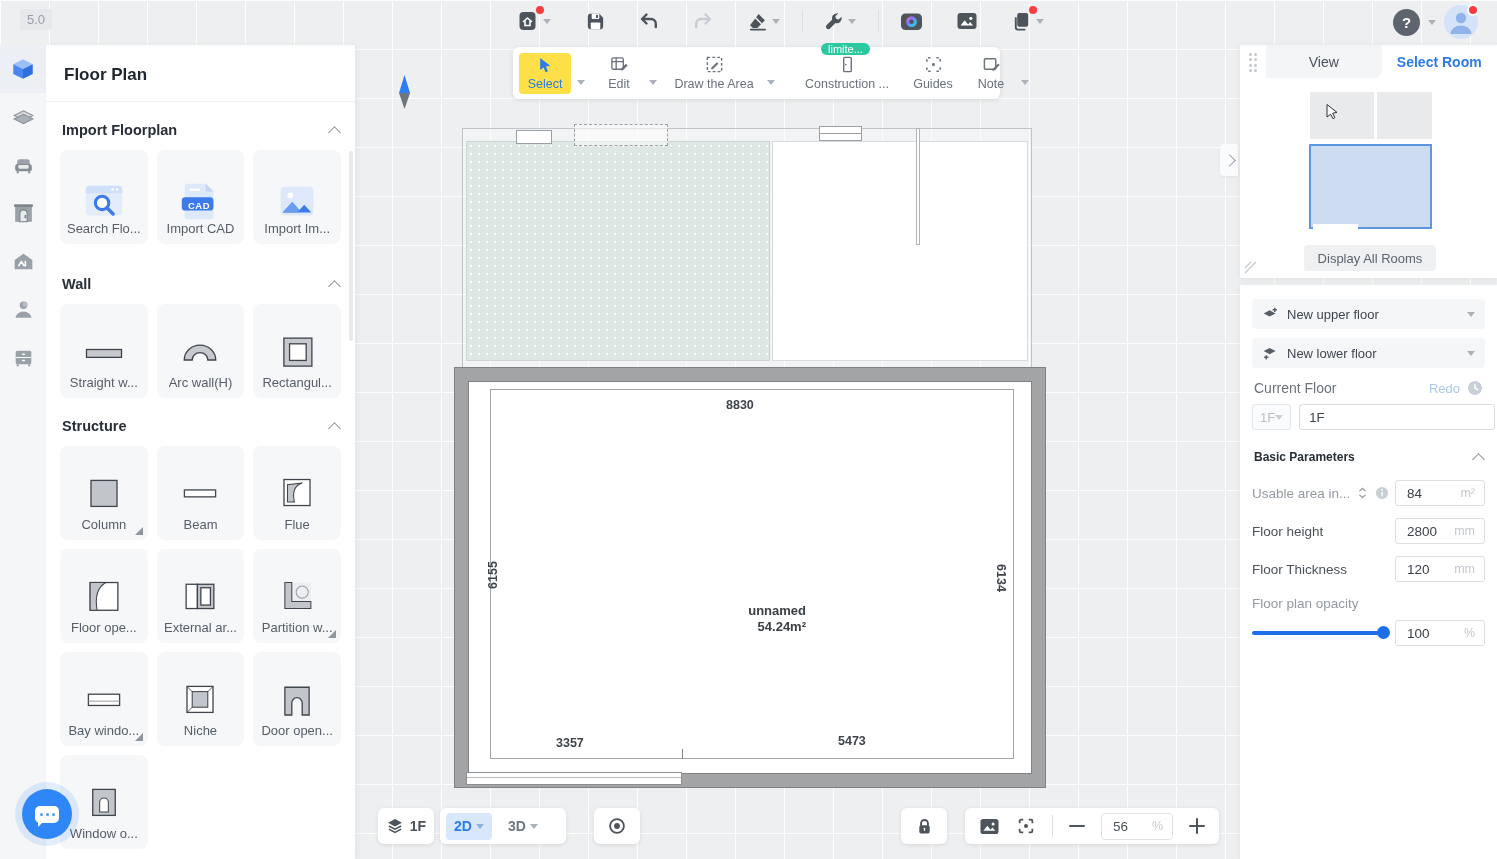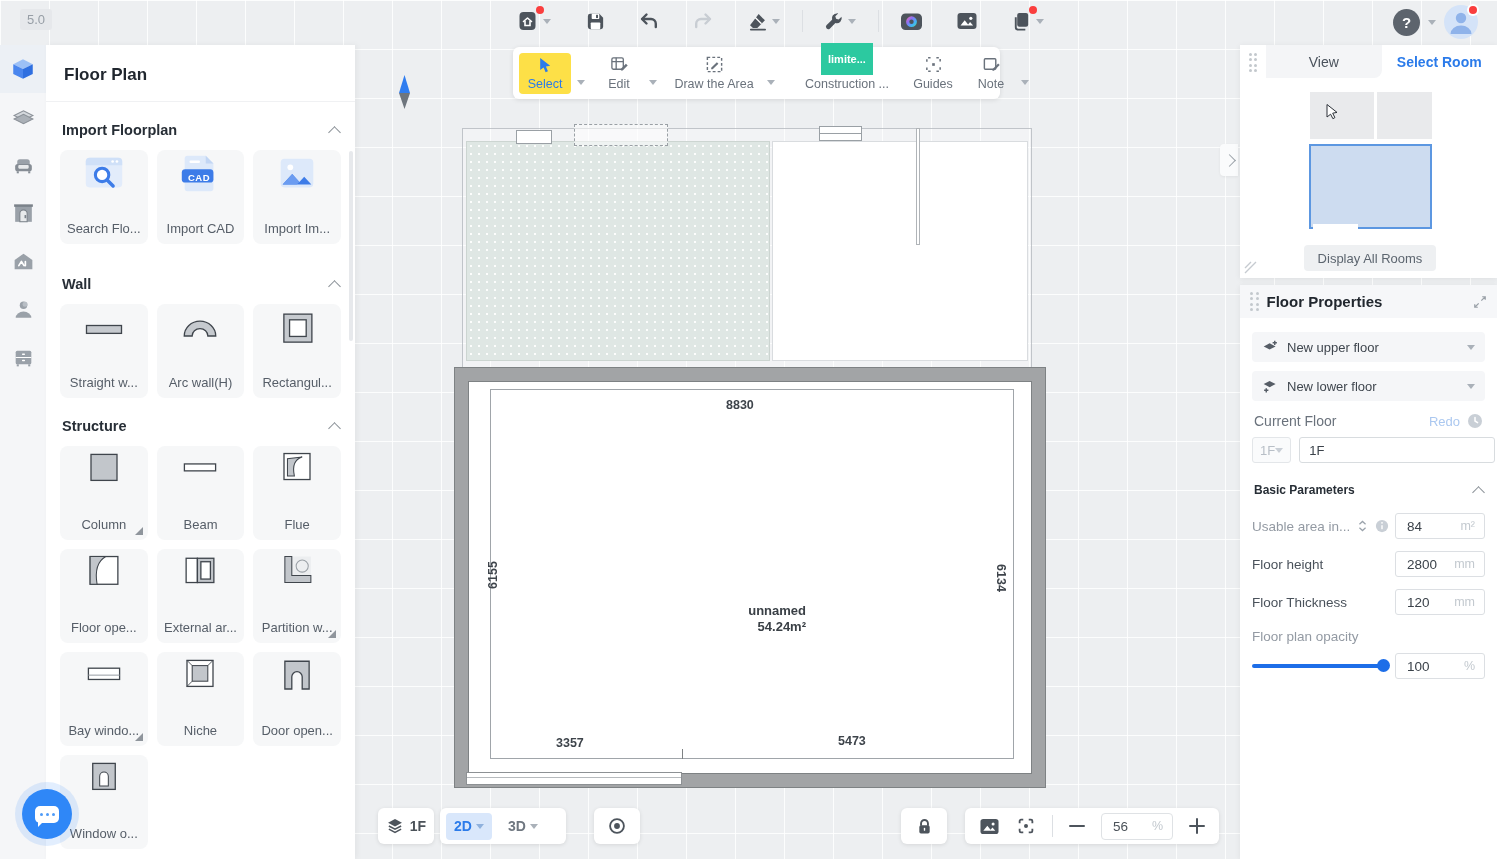--- a/index.html
+++ b/index.html
@@ -39,21 +39,21 @@
   #left-panel{left:46px;top:45px;width:309px;height:814px;background:#fff;
     box-shadow:2px 0 6px rgba(0,0,0,.05);overflow:hidden}
   #left-panel-title{font-size:17px;font-weight:bold;color:#20262e;padding:20px 18px 16px;border-bottom:1px solid #f0f1f3}
   .lp-body{padding:4px 14px 0}
   .sec-head{display:flex;align-items:center;justify-content:space-between;margin:16px 2px 12px;cursor:pointer}
   .sec-title{font-size:14.5px;font-weight:bold;color:#272e36}
   .cv{width:8px;height:8px;border-right:1.7px solid #8a9097;border-bottom:1.7px solid #8a9097}
   .cv.up{transform:rotate(-135deg);margin-top:4px}
   .card-grid{display:grid;grid-template-columns:repeat(3,1fr);gap:9px}
   .panel-card{background:#f6f7f8;border-radius:8px;height:94px;position:relative;cursor:pointer;
-    display:flex;align-items:flex-start;justify-content:center}
+    display:flex;align-items:flex-end;justify-content:center}
   .panel-card .icon-wrap{margin-bottom:20px}
   .panel-card .lbl{position:absolute;bottom:8px;left:0;right:0;text-align:center;font-size:13px;color:#565e68;
     white-space:nowrap;overflow:hidden}
   .panel-card.fold::after{content:"";position:absolute;right:5px;bottom:5px;
     border-left:8px solid transparent;border-bottom:8px solid #8f959c}
   #lp-scrollbar{position:absolute;right:2px;top:106px;width:4px;height:190px;background:#e7e9ec;border-radius:2px}
 
   
   #chat-bubble{left:22px;top:789px;width:50px;height:50px;border-radius:50%;background:#2f87f7;cursor:pointer;
     box-shadow:0 0 0 7px rgba(63,142,248,.15);display:flex;align-items:center;justify-content:center;z-index:30}
@@ -65,21 +65,21 @@
 
   
   #draw-toolbar{left:513px;top:47px;width:487px;height:52px;background:#fff;border-radius:6px;
     box-shadow:0 1px 5px rgba(0,0,0,.10);display:flex;align-items:center;padding:0 6px;box-sizing:border-box;gap:10px}
   .dt-item{display:flex;flex-direction:column;align-items:center;justify-content:center;gap:3px;
     color:#6a727c;font-size:12.5px;cursor:pointer;position:relative;padding:2px 4px;min-width:40px}
   .dt-item .dt-label{white-space:nowrap}
   #dt-select{background:#fde047;border-radius:4px;padding:4px 6px 3px;color:#2b7bea}
   .dt-caret{align-self:flex-end;margin:0 0 14px -4px}
   #construction-badge{position:absolute;top:-10px;left:26px;background:#2cc9a0;color:#fff;font-size:11px;
-    font-weight:bold;padding:10px 7px;border-radius:0;white-space:nowrap;z-index:3}
+    font-weight:normal;padding:0 7px;border-radius:6px;white-space:nowrap;z-index:3}
 
   
   .ghost-room{position:absolute;box-sizing:border-box}
   #room-name{font-size:13px;font-weight:bold;color:#3a4046;text-align:right;line-height:16px}
   .dim{font-size:12.5px;font-weight:600;color:#3e444b;white-space:nowrap}
   #collapse-tab{left:1220px;top:144px;width:18px;height:32px;background:#fafbfc;border-radius:4px 0 0 4px;
     display:flex;align-items:center;justify-content:center;cursor:pointer;box-shadow:0 1px 3px rgba(0,0,0,.06)}
 
   
   .bb-group{position:absolute;top:808px;height:36px;background:#fff;border-radius:6px;
@@ -669,36 +669,20 @@
   </div>
 
   <div id="display-all-btn">Display All Rooms</div>
 
   <svg width="15" height="15" viewBox="0 0 15 15" style="position:absolute;left:3px;bottom:3px">
       <path d="M2 13 L13 2 M2 8 L8 2" stroke="#c6cbd0" stroke-width="1.4"></path>
     </svg>
 </div>
 
 <div class="abs" id="floor-panel">
-  <div id="fp-header">
-    <span class="drag-dots">
-        <i></i>
-        <i></i>
-        <i></i>
-        <i></i>
-        <i></i>
-        <i></i>
-        <i></i>
-        <i></i>
-      </span>
-    <span id="fp-title">Floor Properties</span>
-    <svg width="14" height="14" viewBox="0 0 16 16">
-        <path d="M9.5 6.5 L14 2 M10.5 2 H14 V5.5 M6.5 9.5 L2 14 M2 10.5 V14 H5.5" stroke="#9aa1a8" stroke-width="1.4" fill="none"></path>
-      </svg>
-  </div>
 
   <div class="fp-body">
     <div class="floor-btn">
       <svg width="17" height="17" viewBox="0 0 20 20">
           <polygon points="9,5 16,8.7 9,12.4 2,8.7" fill="#565d66"></polygon>
           <path d="M15 2 v5 M12.5 4.5 h5" stroke="#565d66" stroke-width="1.7"></path>
         </svg>
       <span class="fb-label">New upper floor</span>
       <span class="caret"></span>
     </div>

